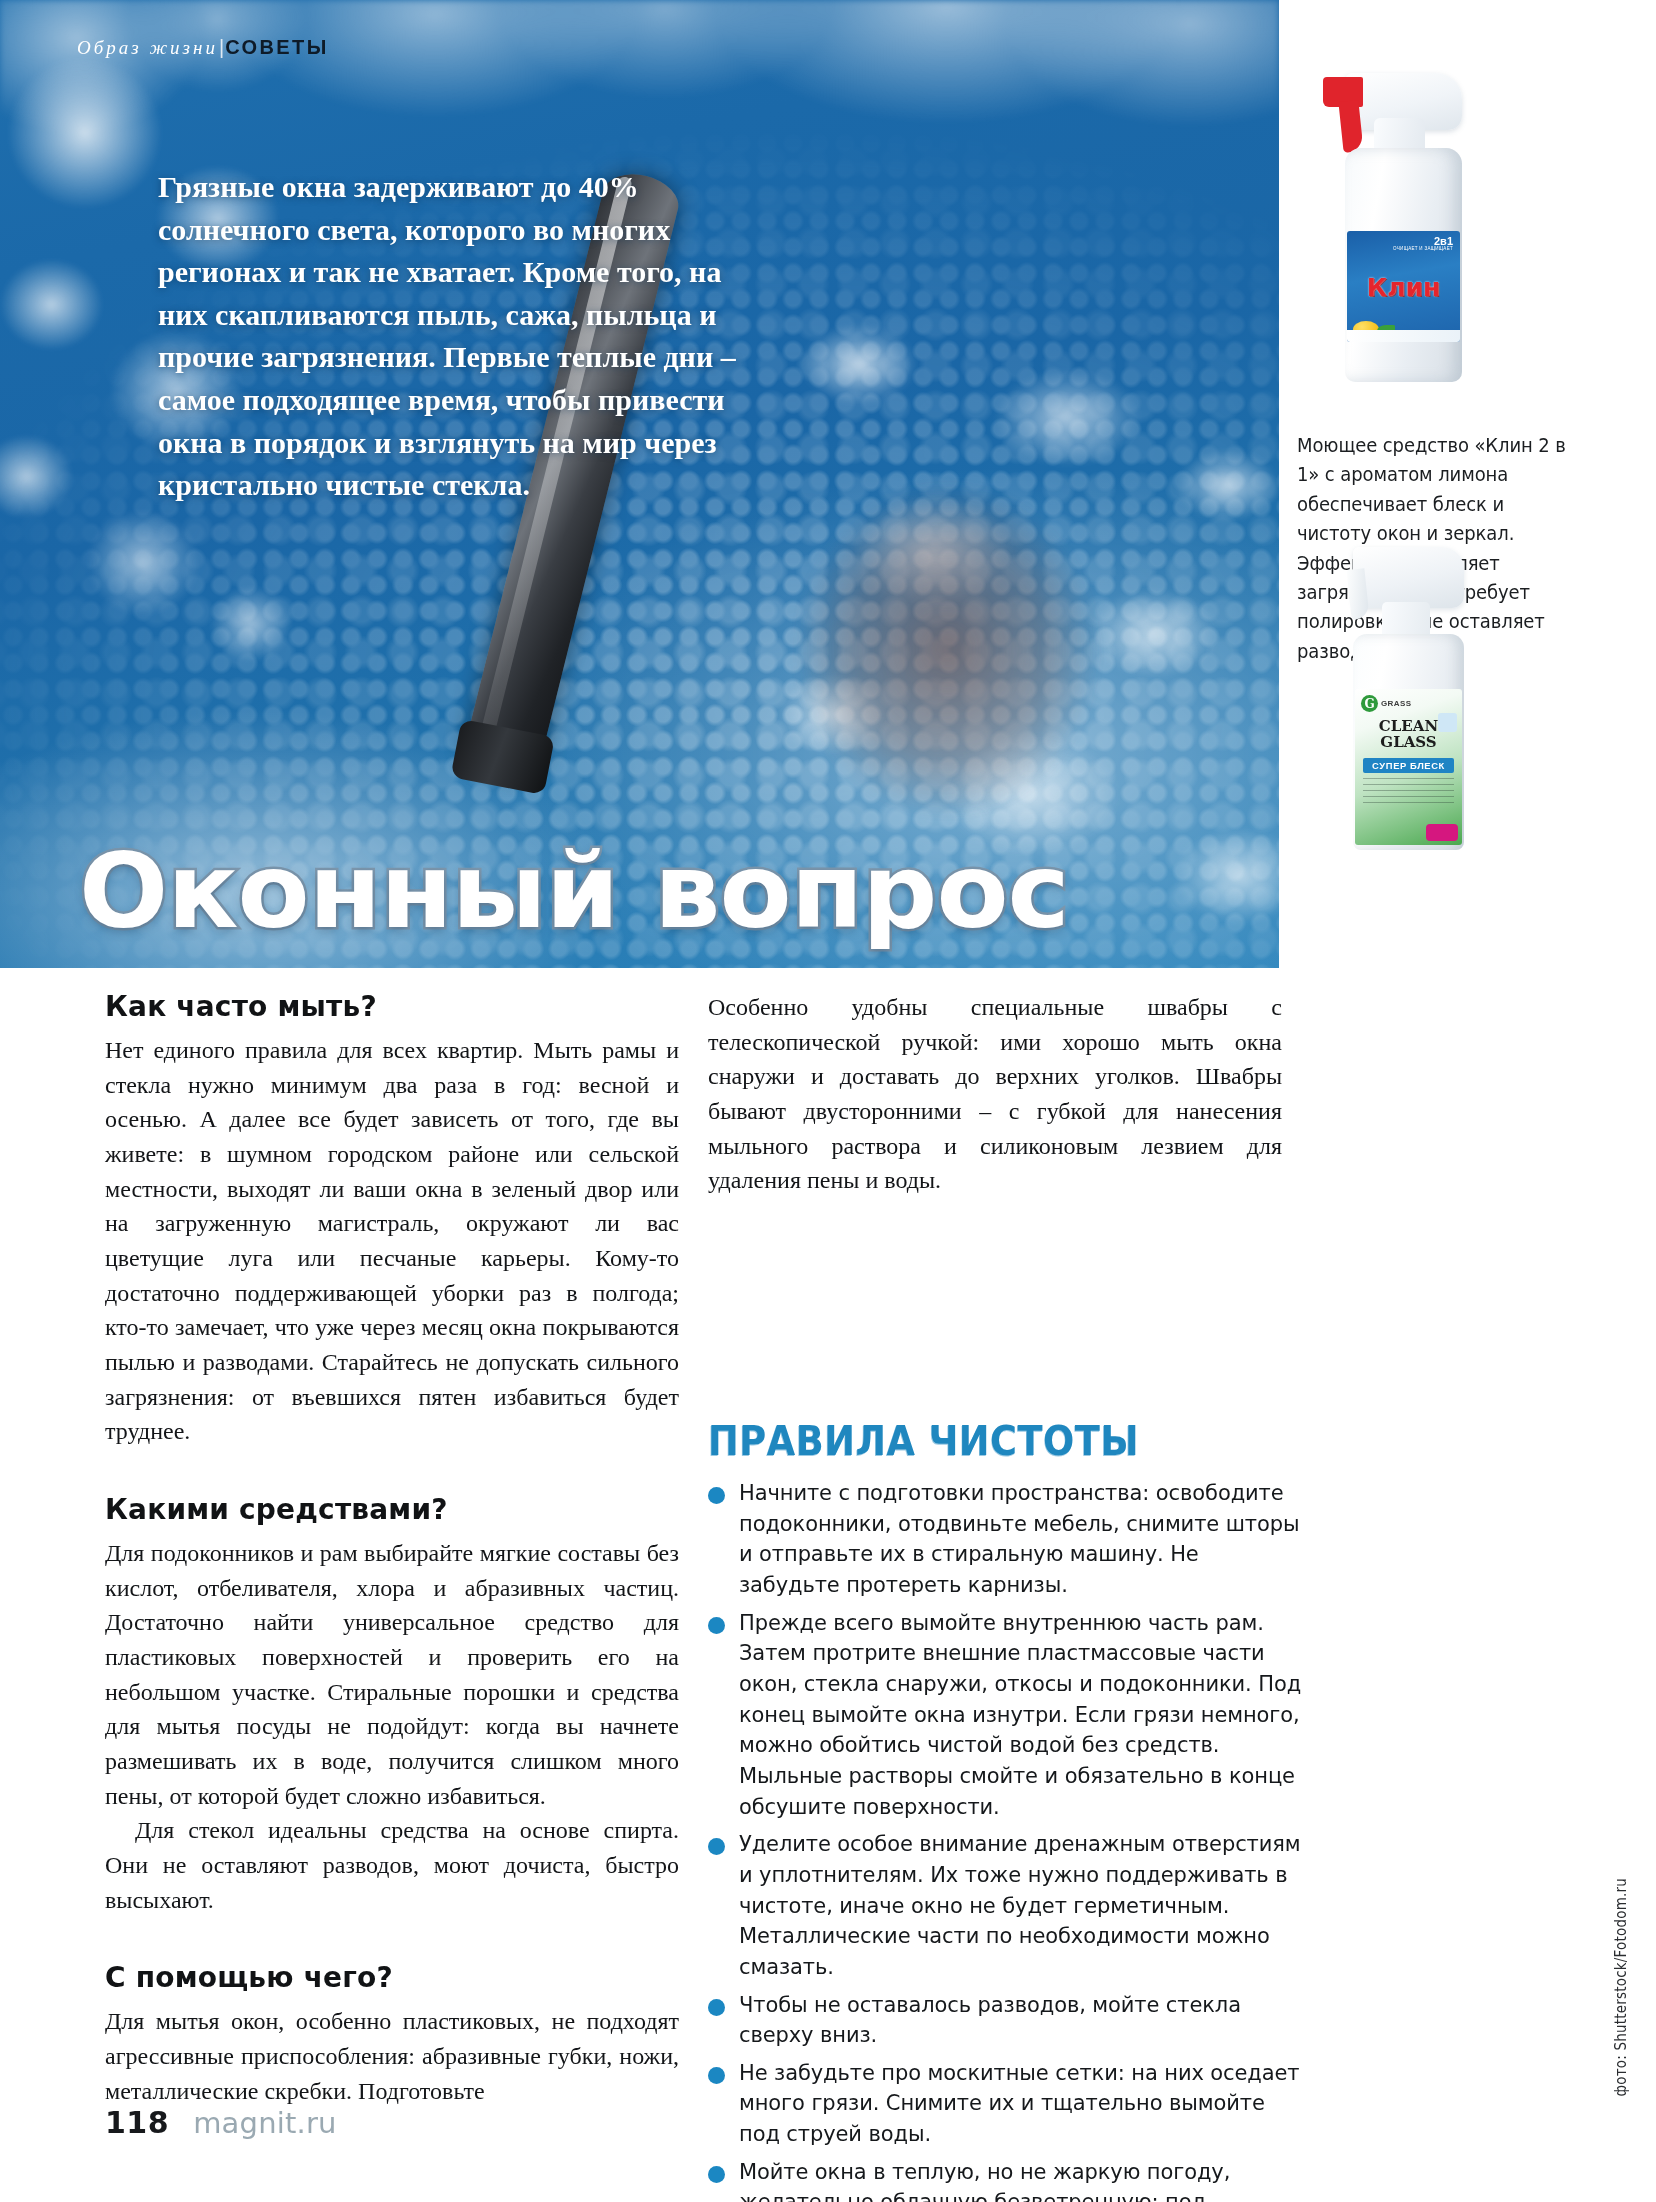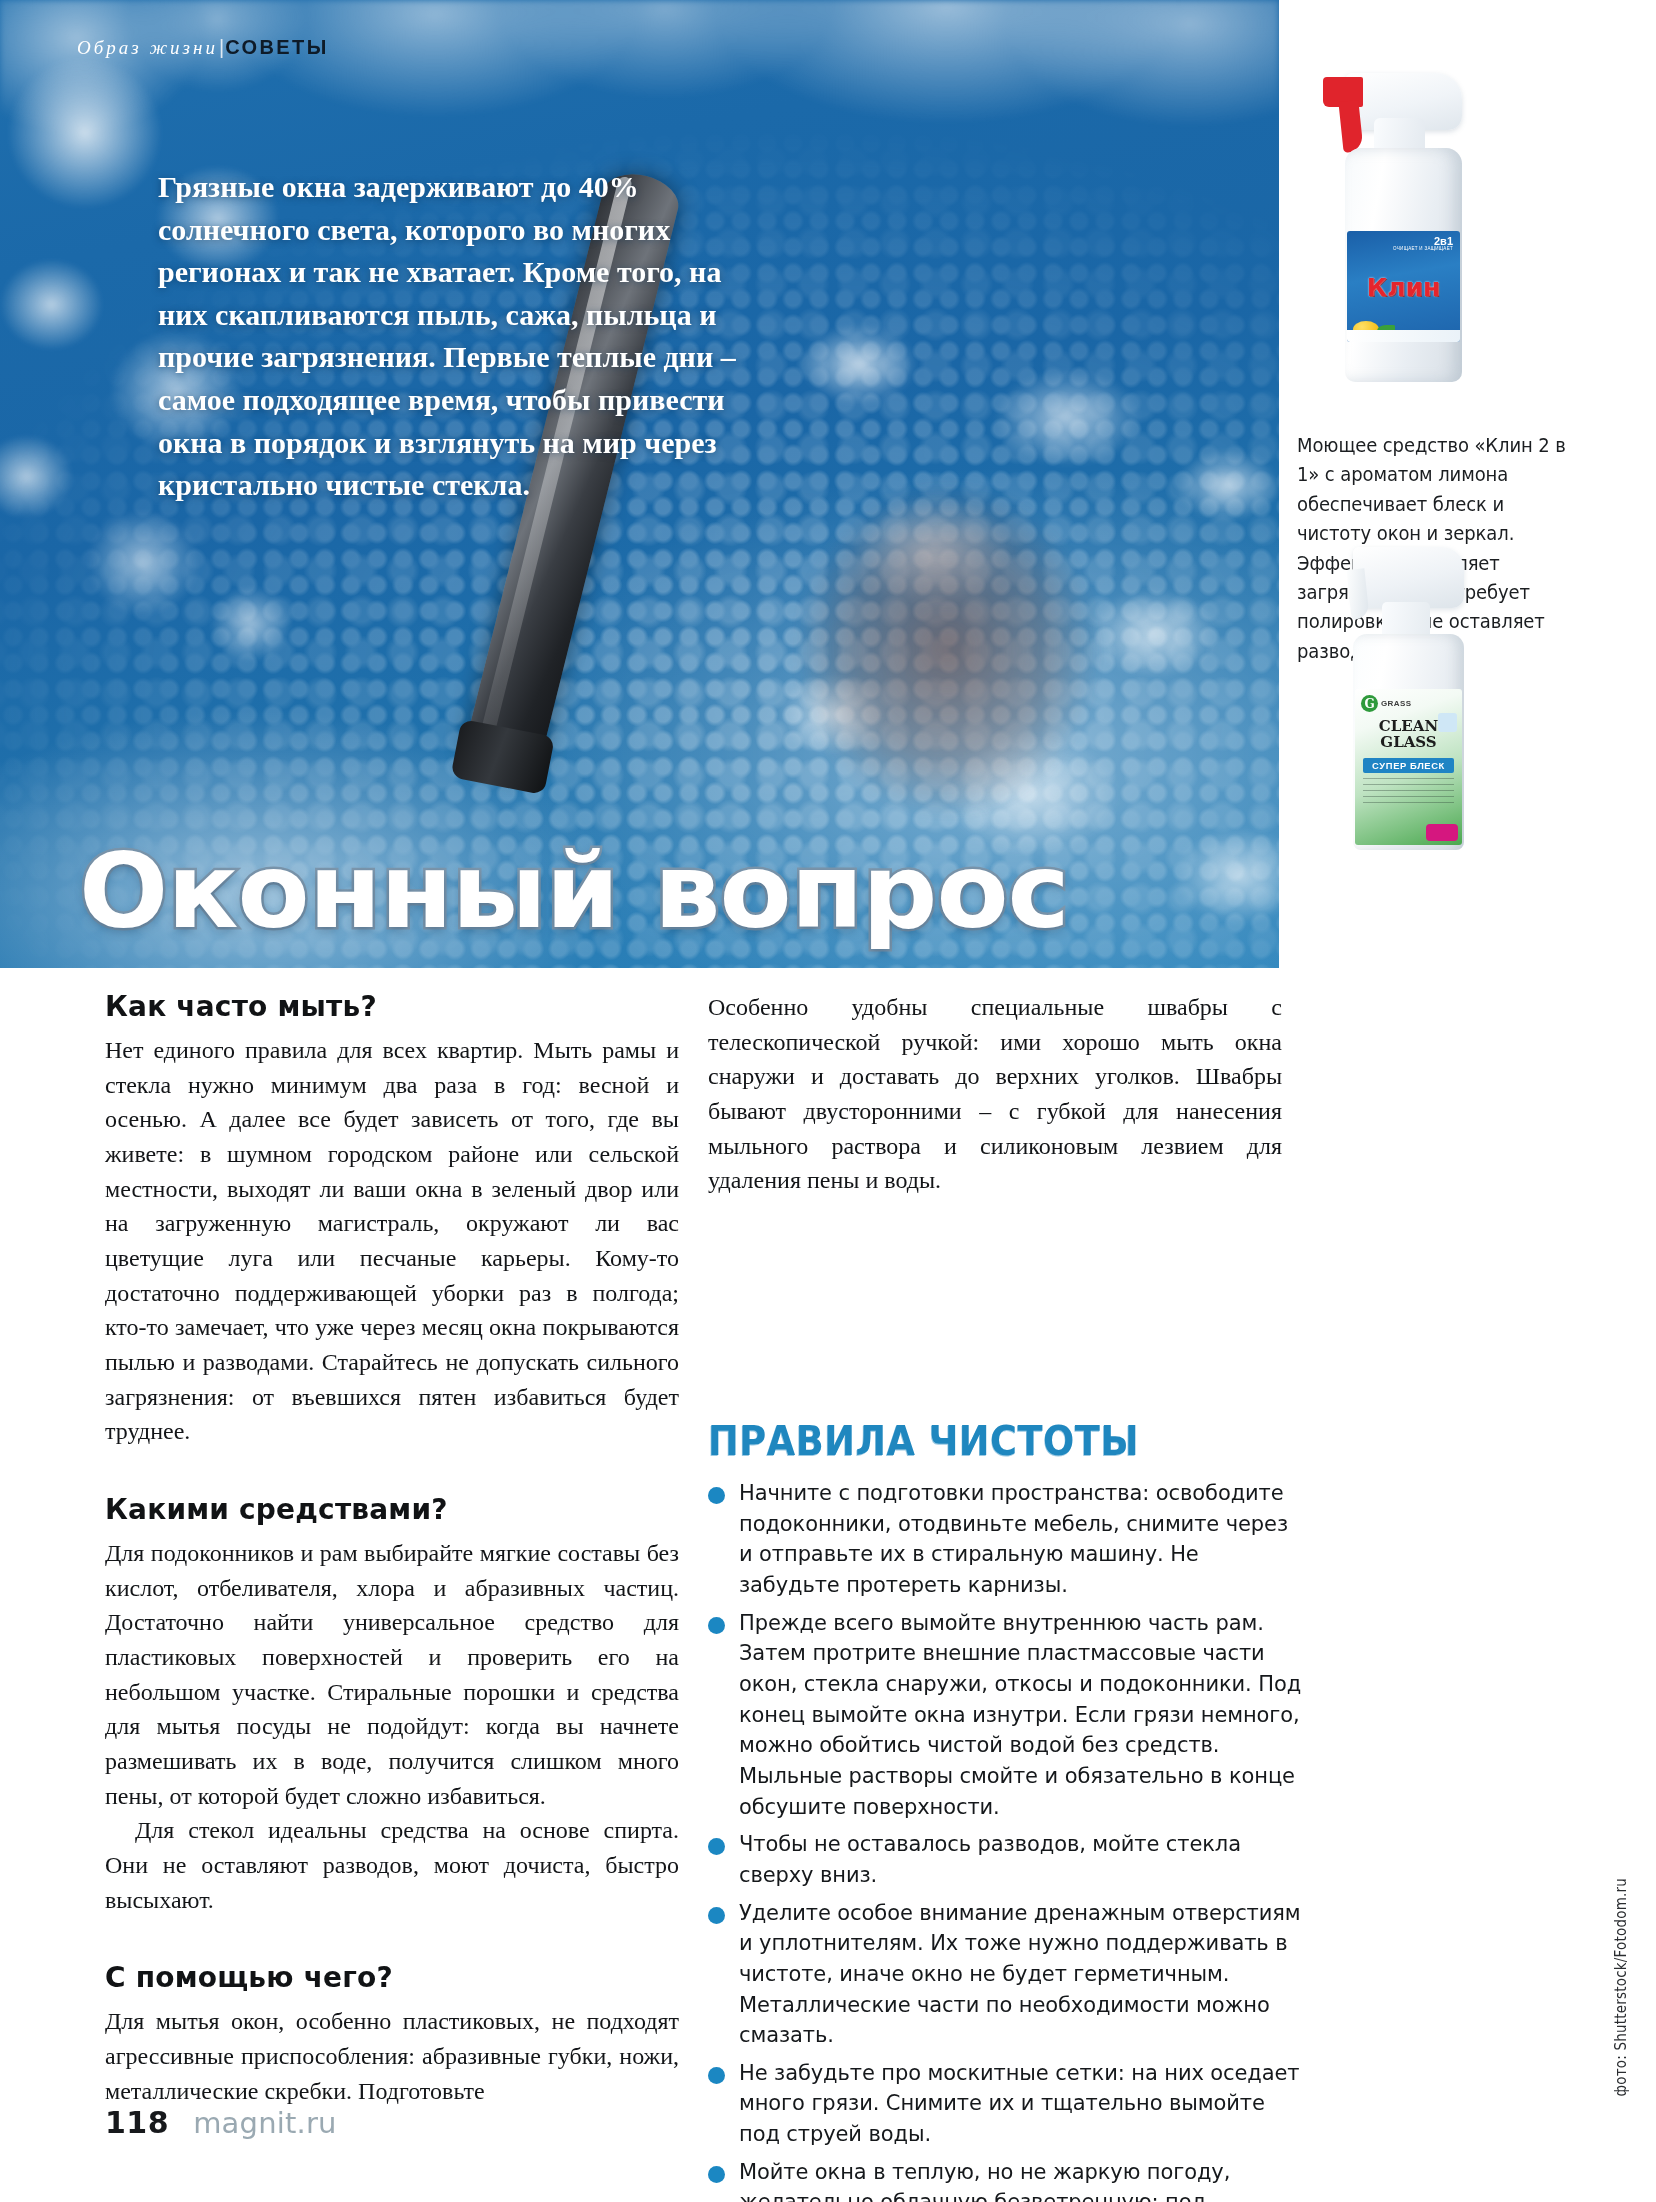--- a/index.html
+++ b/index.html
@@ -431,33 +431,33 @@
 
 <div class="col-mid">
   <p class="body-p">Особенно удобны специальные швабры с телескопической ручкой: ими хорошо мыть окна снаружи и доставать до верхних уголков. Швабры бывают двусторонними – с губкой для нанесения мыльного раствора и силиконовым лезвием для удаления пены и воды.</p>
 </div>
 
 <div class="rules">
   <div class="rules-title">ПРАВИЛА ЧИСТОТЫ</div>
 
   <div class="rule-item">
     <span class="rule-bullet"></span>
-    <span class="rule-text">Начните с подготовки пространства: освободите подоконники, отодвиньте мебель, снимите через и отправьте их в стиральную машину. Не забудьте протереть карнизы.</span>
+    <span class="rule-text">Начните с подготовки пространства: освободите подоконники, отодвиньте мебель, снимите шторы и отправьте их в стиральную машину. Не забудьте протереть карнизы.</span>
   </div>
   <div class="rule-item">
     <span class="rule-bullet"></span>
     <span class="rule-text">Прежде всего вымойте внутреннюю часть рам. Затем протрите внешние пластмассовые части окон, стекла снаружи, откосы и подоконники. Под конец вымойте окна изнутри. Если грязи немного, можно обойтись чистой водой без средств. Мыльные растворы смойте и обязательно в конце обсушите поверхности.</span>
   </div>
   <div class="rule-item">
     <span class="rule-bullet"></span>
-    <span class="rule-text">Чтобы не оставалось разводов, мойте стекла сверху вниз.</span>
+    <span class="rule-text">Уделите особое внимание дренажным отверстиям и уплотнителям. Их тоже нужно поддерживать в чистоте, иначе окно не будет герметичным. Металлические части по необходимости можно смазать.</span>
   </div>
   <div class="rule-item">
     <span class="rule-bullet"></span>
-    <span class="rule-text">Уделите особое внимание дренажным отверстиям и уплотнителям. Их тоже нужно поддерживать в чистоте, иначе окно не будет герметичным. Металлические части по необходимости можно смазать.</span>
+    <span class="rule-text">Чтобы не оставалось разводов, мойте стекла сверху вниз.</span>
   </div>
   <div class="rule-item">
     <span class="rule-bullet"></span>
     <span class="rule-text">Не забудьте про москитные сетки: на них оседает много грязи. Снимите их и тщательно вымойте под струей воды.</span>
   </div>
   <div class="rule-item">
     <span class="rule-bullet"></span>
     <span class="rule-text">Мойте окна в теплую, но не жаркую погоду, желательно облачную безветренную: под палящим солнцем и при сильном ветре вода и средства будут быстро высыхать и могут остаться разводы.</span>
   </div>
 </div>

